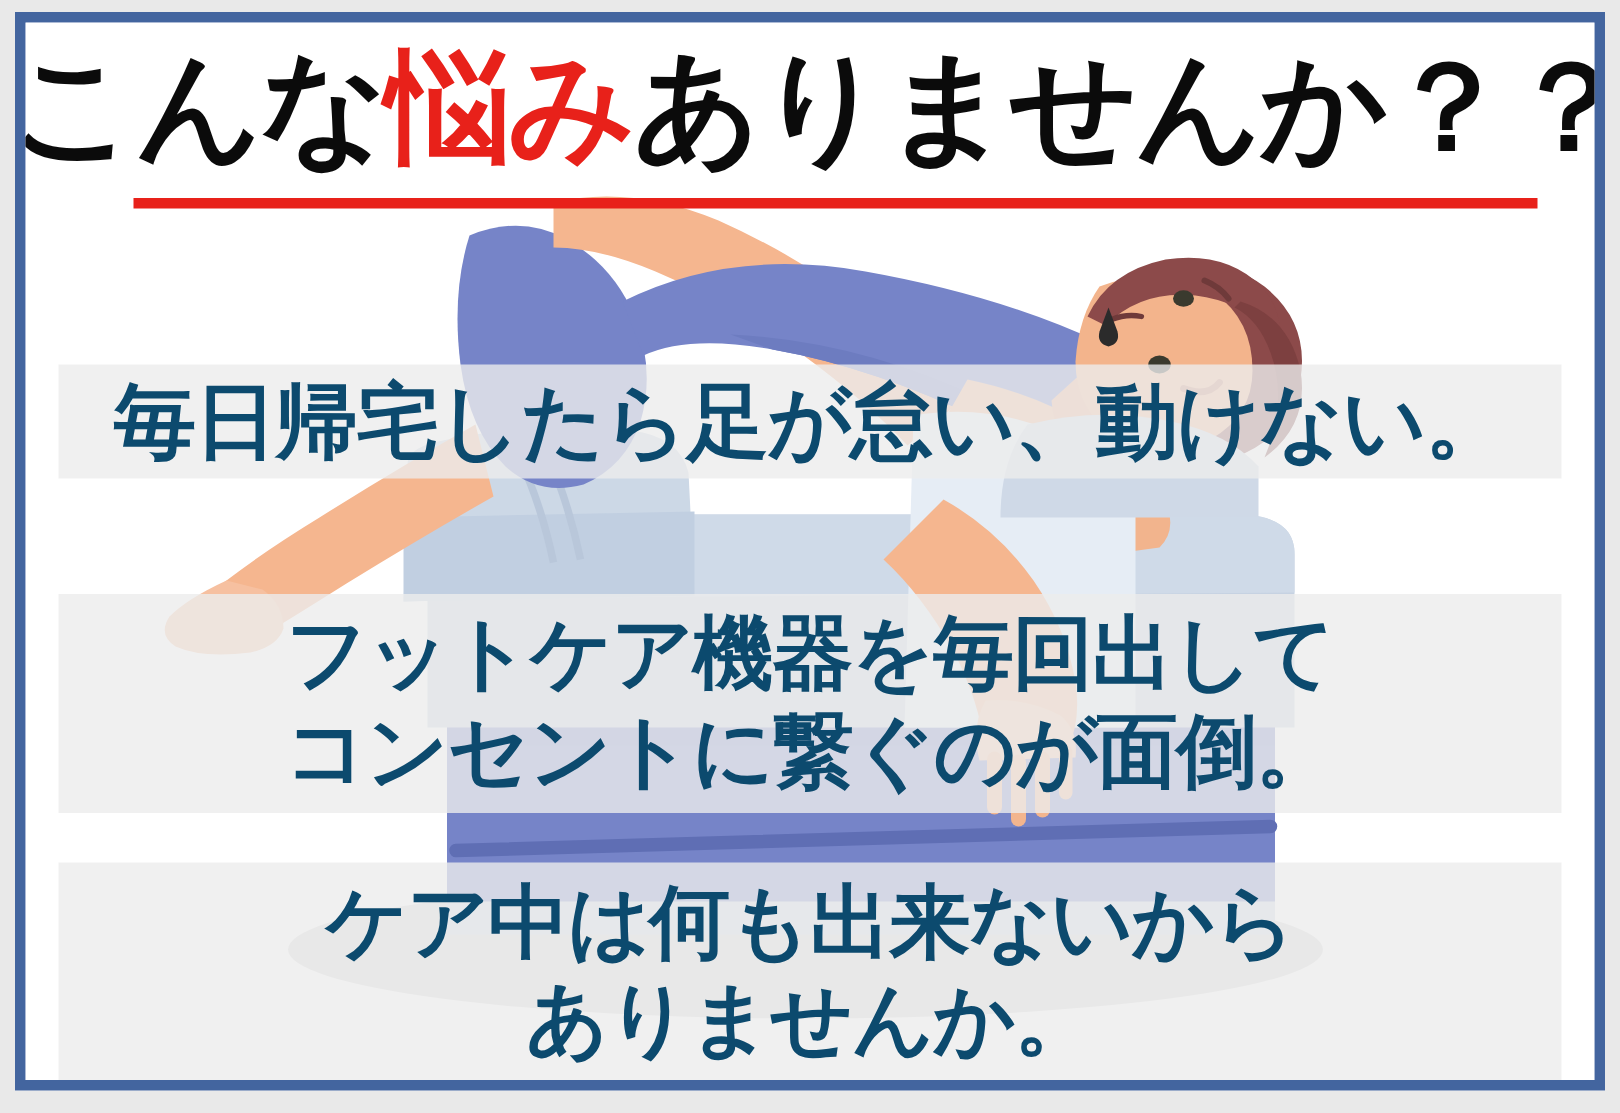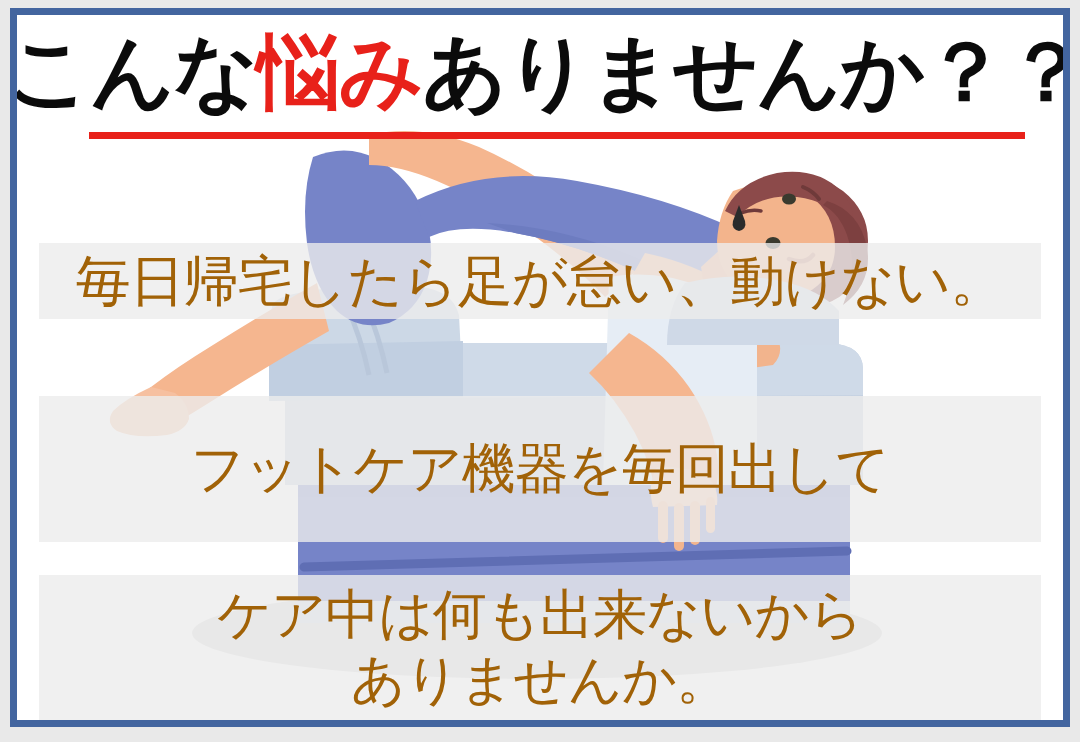--- a/index.html
+++ b/index.html
@@ -86,25 +86,25 @@
     background: rgba(236,236,236,0.80);
     z-index: 30;
     display: flex;
     flex-direction: column;
     align-items: center;
     justify-content: center;
     box-sizing: border-box;
   }
   .band-line {
     font-family: "DejaVu Sans", "Liberation Sans", sans-serif;
-    font-weight: normal;
+    font-weight: bold;
     font-size: 55px;
     line-height: 1.20;
     letter-spacing: -1px;
-    color: #a16207;
+    color: #0c4a6e;
     white-space: nowrap;
     text-align: right;
   }
 
   #band-1 { top: 228px;  height: 76px; }
   #band-2 { top: 345px;  height: 146px; margin-top: 36px; }
   #band-3 { top: 560px;  height: 146px; }
 
   #band-2 .band-line, #band-3 .band-line { font-size: 54px; }
 </style>
@@ -202,20 +202,21 @@
       <div class="headline"><span>こんな</span><span class="hl-red">悩み</span><span>ありませんか？？</span></div>
     </div>
     <div class="underline"></div>
 
     <div class="band" id="band-1">
       <div class="band-line">毎日帰宅したら足が怠い、動けない。</div>
     </div>
 
     <div class="band" id="band-2">
       <div class="band-line">フットケア機器を毎回出して</div>
+      <div class="band-line">コンセントに繋ぐのが面倒。</div>
     </div>
 
     <div class="band" id="band-3">
       <div class="band-line">ケア中は何も出来ないから</div>
       <div class="band-line">ありませんか。</div>
     </div>
 
   </div>
 </div>
 

